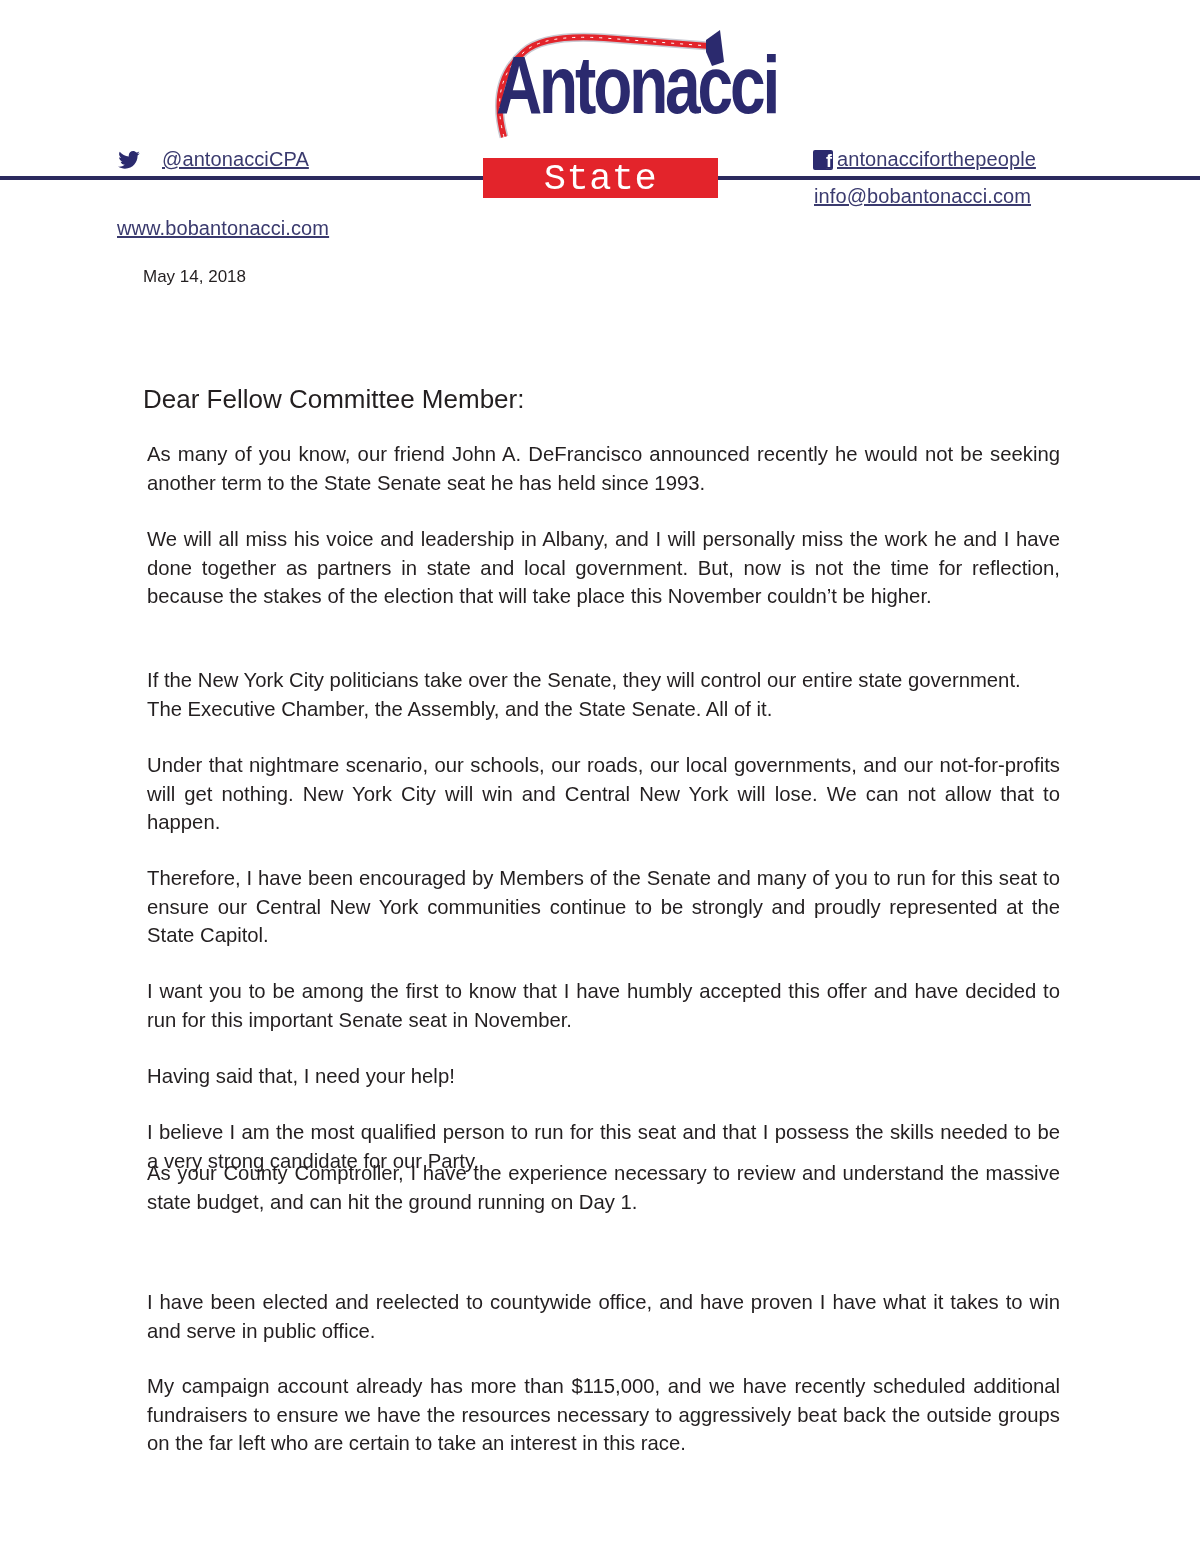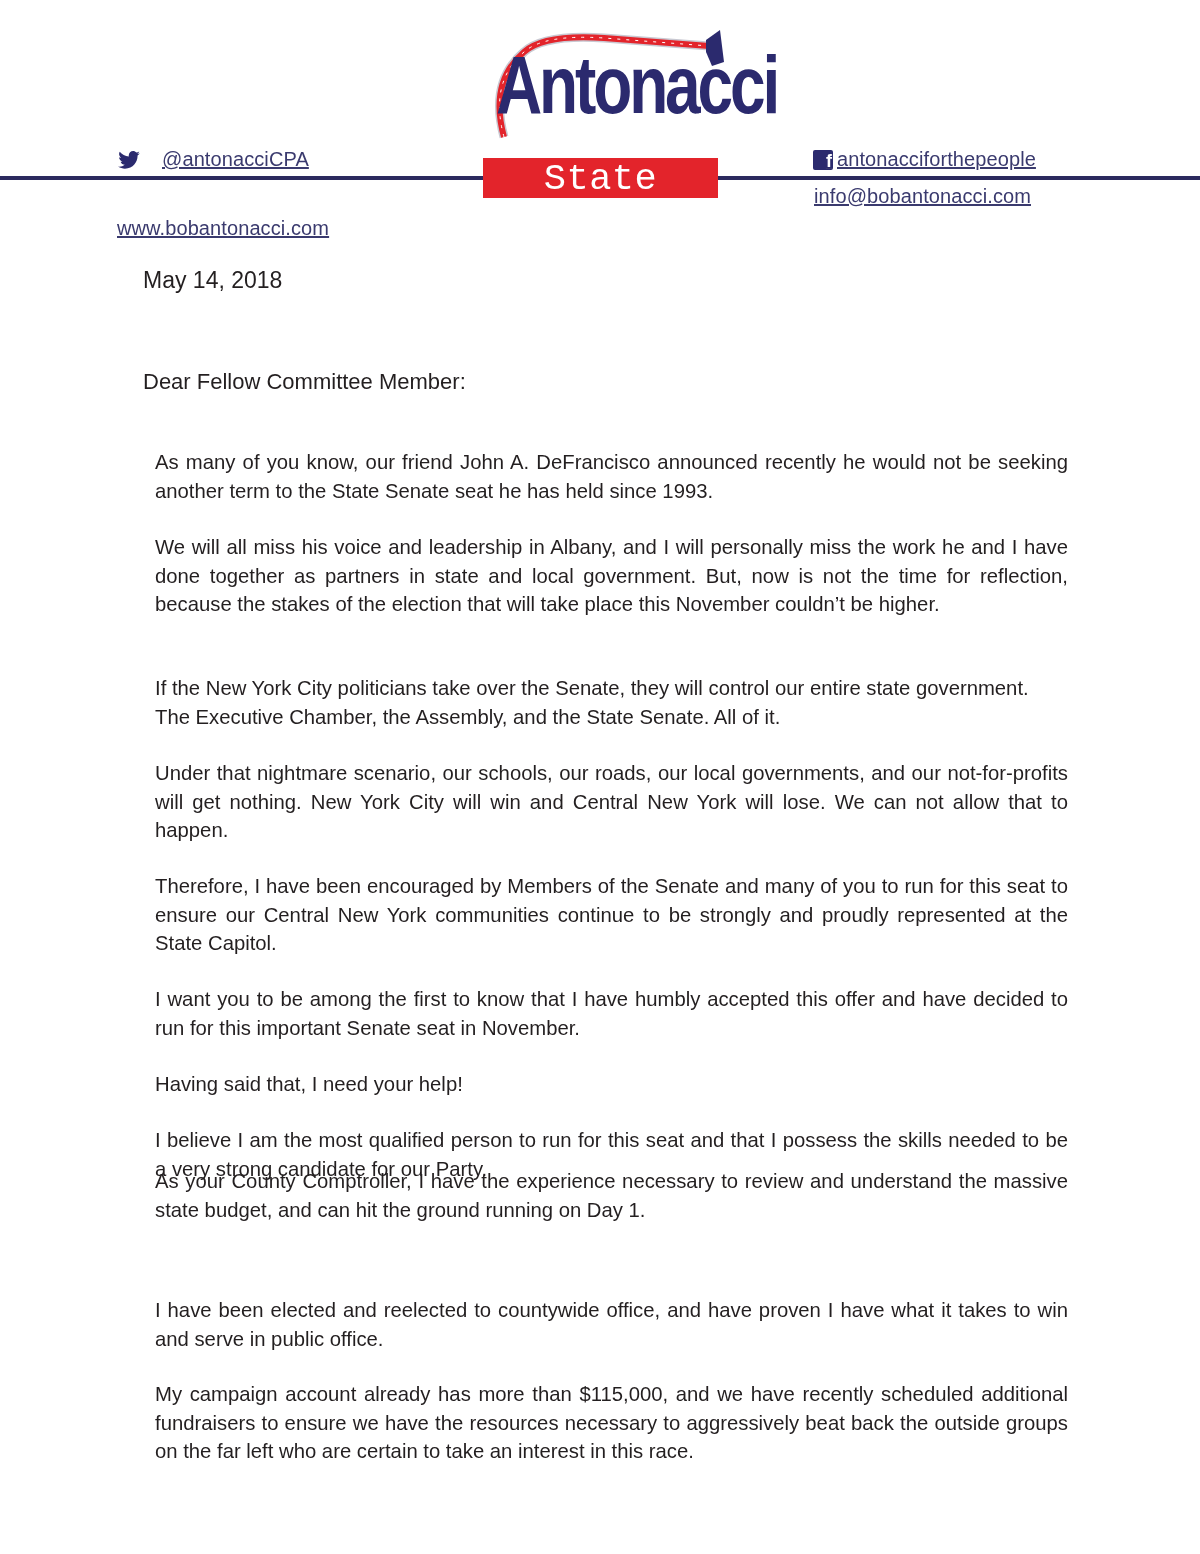--- a/index.html
+++ b/index.html
@@ -17,23 +17,23 @@
   .mail { left:814px; top:185px; }
   .logo { position:absolute; left:478px; top:22px; width:250px; height:180px; }
   .logo .name { position:absolute; left:18px; top:22px; font-family:"Liberation Sans Narrow","Liberation Sans", sans-serif;
                 font-weight:bold; font-size:82px; color:#2b2a6e; letter-spacing:-4px; transform:scaleX(0.78);
                 transform-origin:left top; line-height:1; }
   .logo .arc { position:absolute; left:6px; top:0; width:240px; height:130px; }
   .logo .banner { position:absolute; left:5px; top:136px; width:235px; height:40px; background:#e3242b;
                   color:#fff; font-family:Liberation Mono, monospace; font-size:37px; text-align:center; line-height:42px;
                   letter-spacing:0.5px; }
   .letter { position:absolute; left:143px; top:0; width:913px; font-size:20.3px; line-height:28.5px; }
-  .letter p { margin:12px; text-align:justify; }
-  .date { position:absolute; left:143px; top:267px; font-size:23px;text-align:center; }
-  .salutation { position:absolute; left:143px; top:369px; font-size:22px;text-align:right; }
+  .letter p { margin:4px; text-align:justify; }
+  .date { position:absolute; left:143px; top:267px; font-size:17px;text-align:center; }
+  .salutation { position:absolute; left:143px; top:384px; font-size:26px;text-align:right; }
 </style>
 </head>
 <body>
 
 <div class="hline"></div>
 
 <div class="contact tw">
   <svg width="22" height="18" viewBox="0 0 24 20">
     <path fill="#2b2a6e" d="M24 2.4c-.9.4-1.8.6-2.8.8 1-.6 1.8-1.6 2.2-2.7-1 .6-2 1-3.1 1.2C19.3.7 18 0 16.6 0c-2.7 0-4.9 2.2-4.9 4.9 0 .4 0 .8.1 1.1C7.7 5.8 4.1 3.9 1.7.9c-.4.7-.7 1.6-.7 2.5 0 1.7.9 3.2 2.2 4.1-.8 0-1.6-.2-2.2-.6v.1c0 2.4 1.7 4.4 3.9 4.8-.4.1-.8.2-1.3.2-.3 0-.6 0-.9-.1.6 2 2.4 3.4 4.6 3.4-1.7 1.3-3.8 2.1-6.1 2.1-.4 0-.8 0-1.2-.1C2.2 18.8 4.8 19.6 7.5 19.6c9.1 0 14-7.5 14-14v-.6c1-.7 1.8-1.6 2.5-2.6z"></path>
   </svg>

